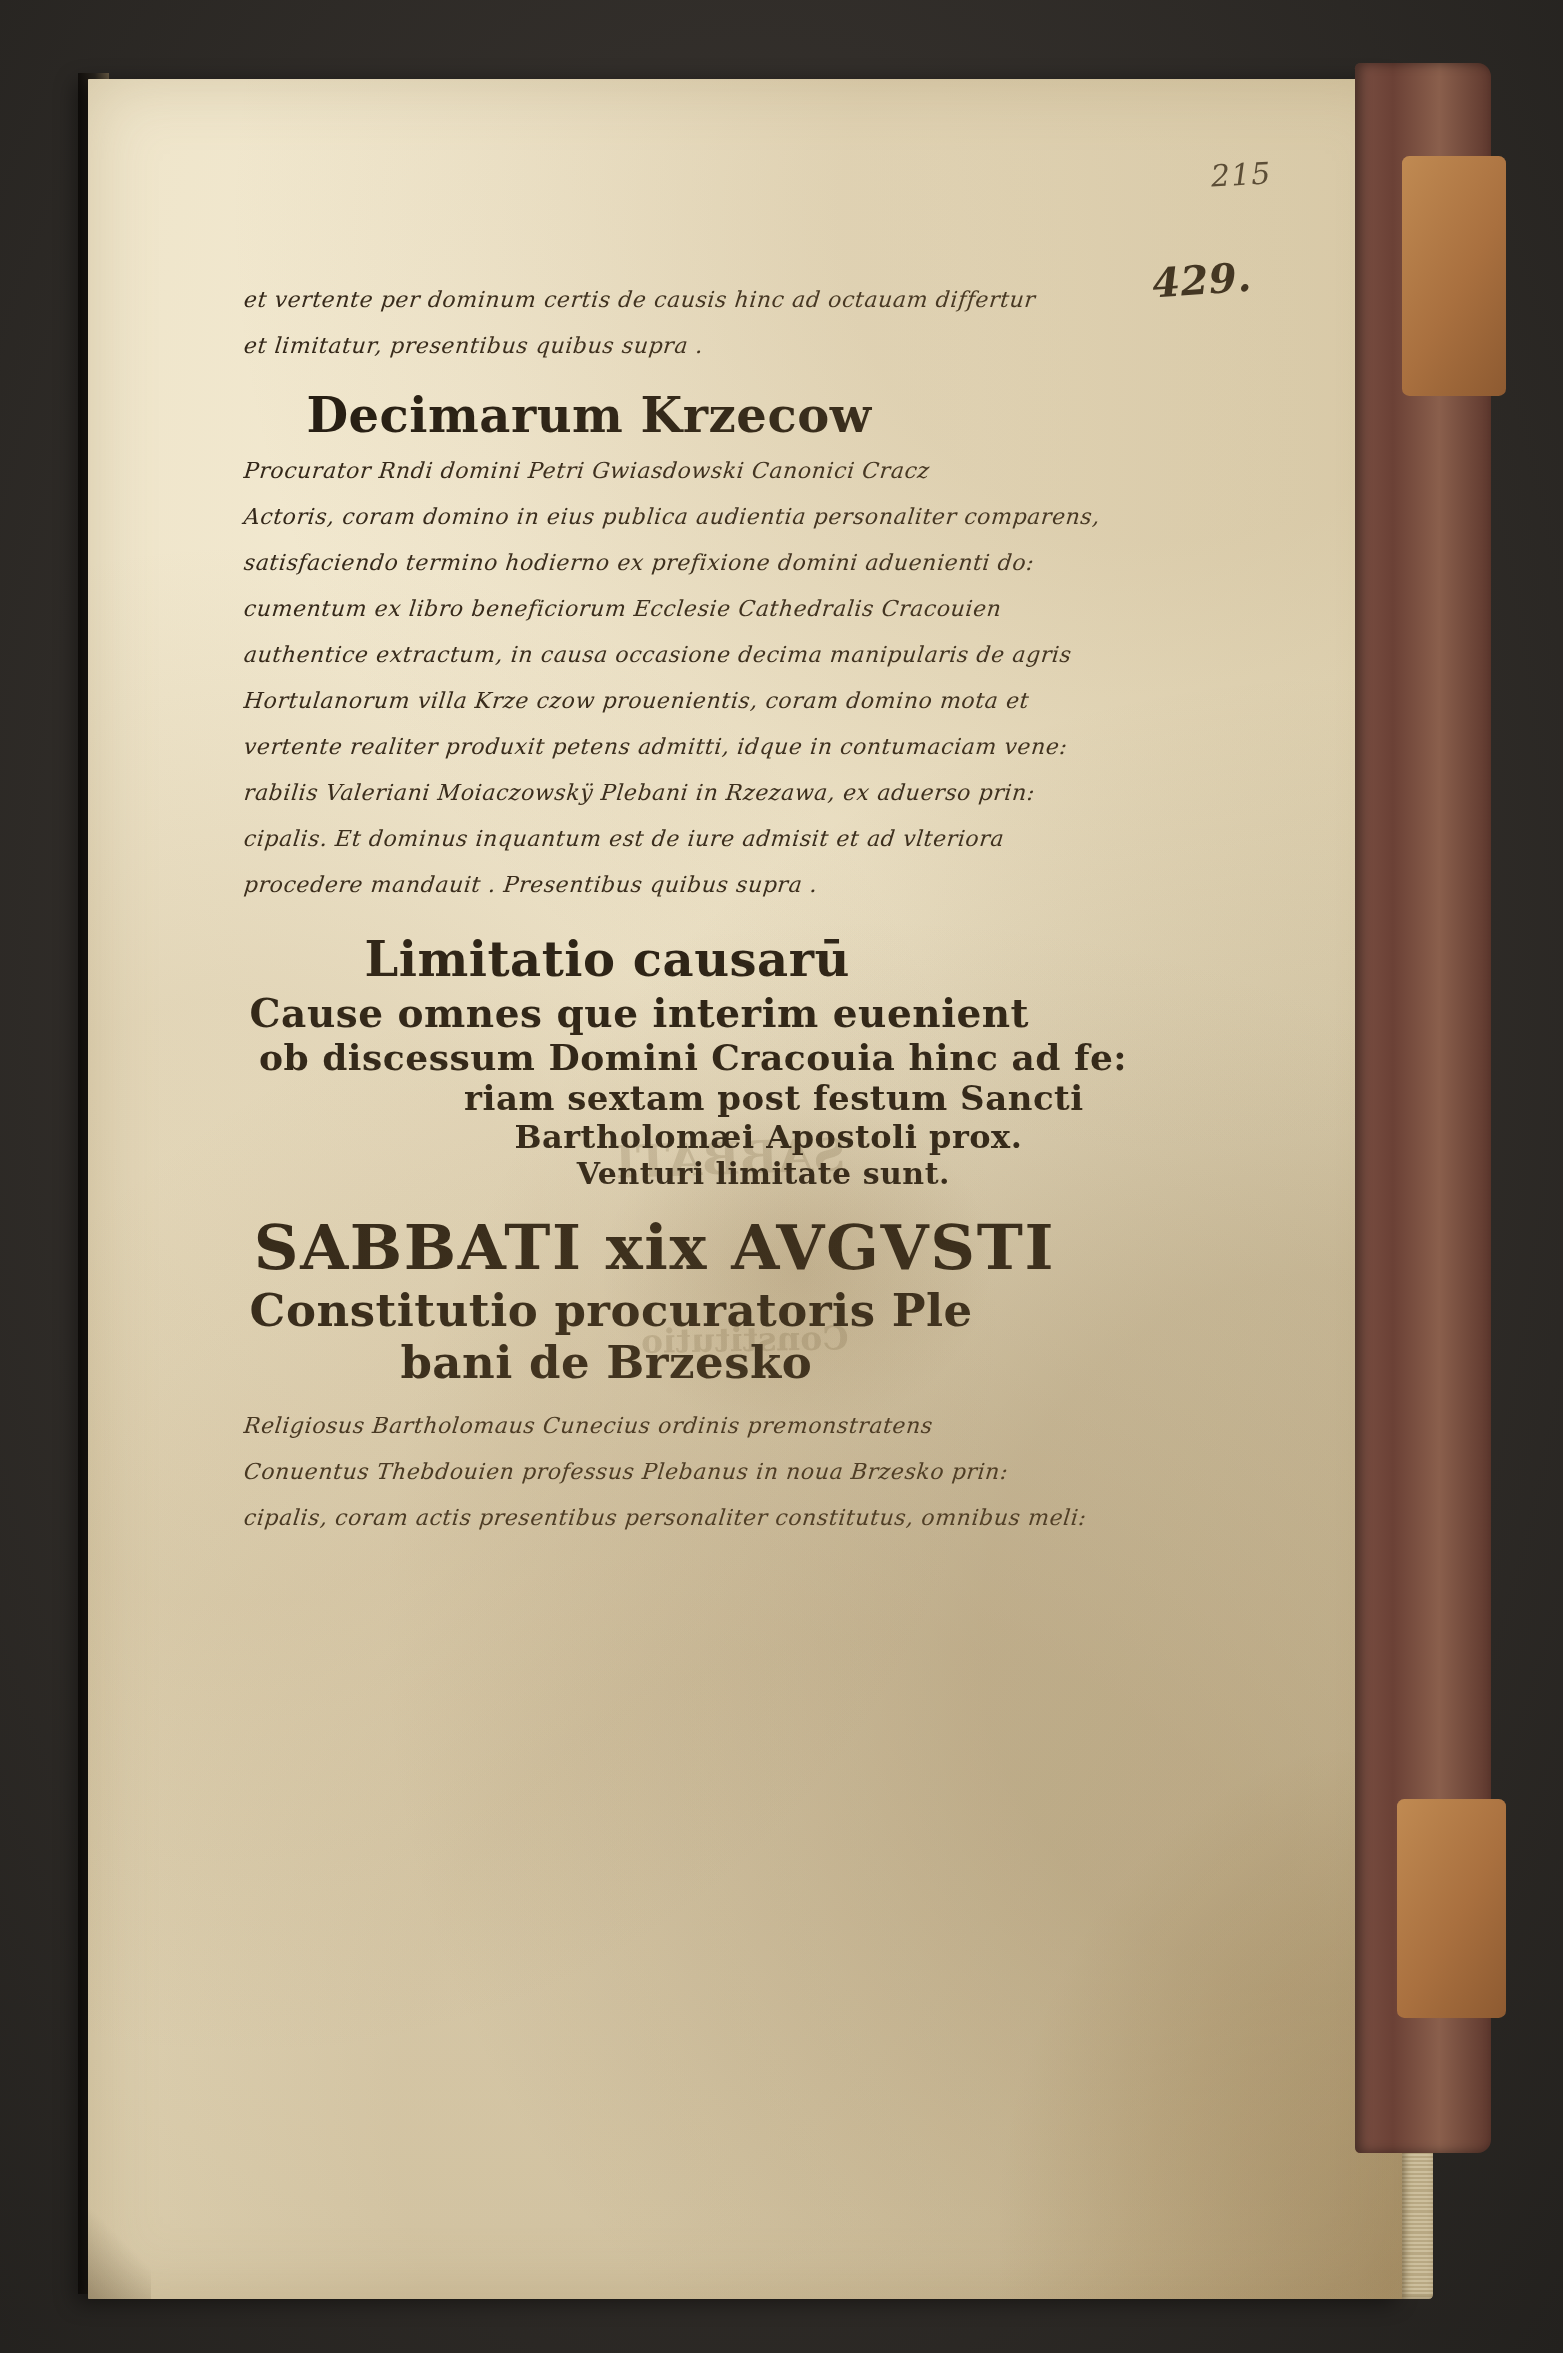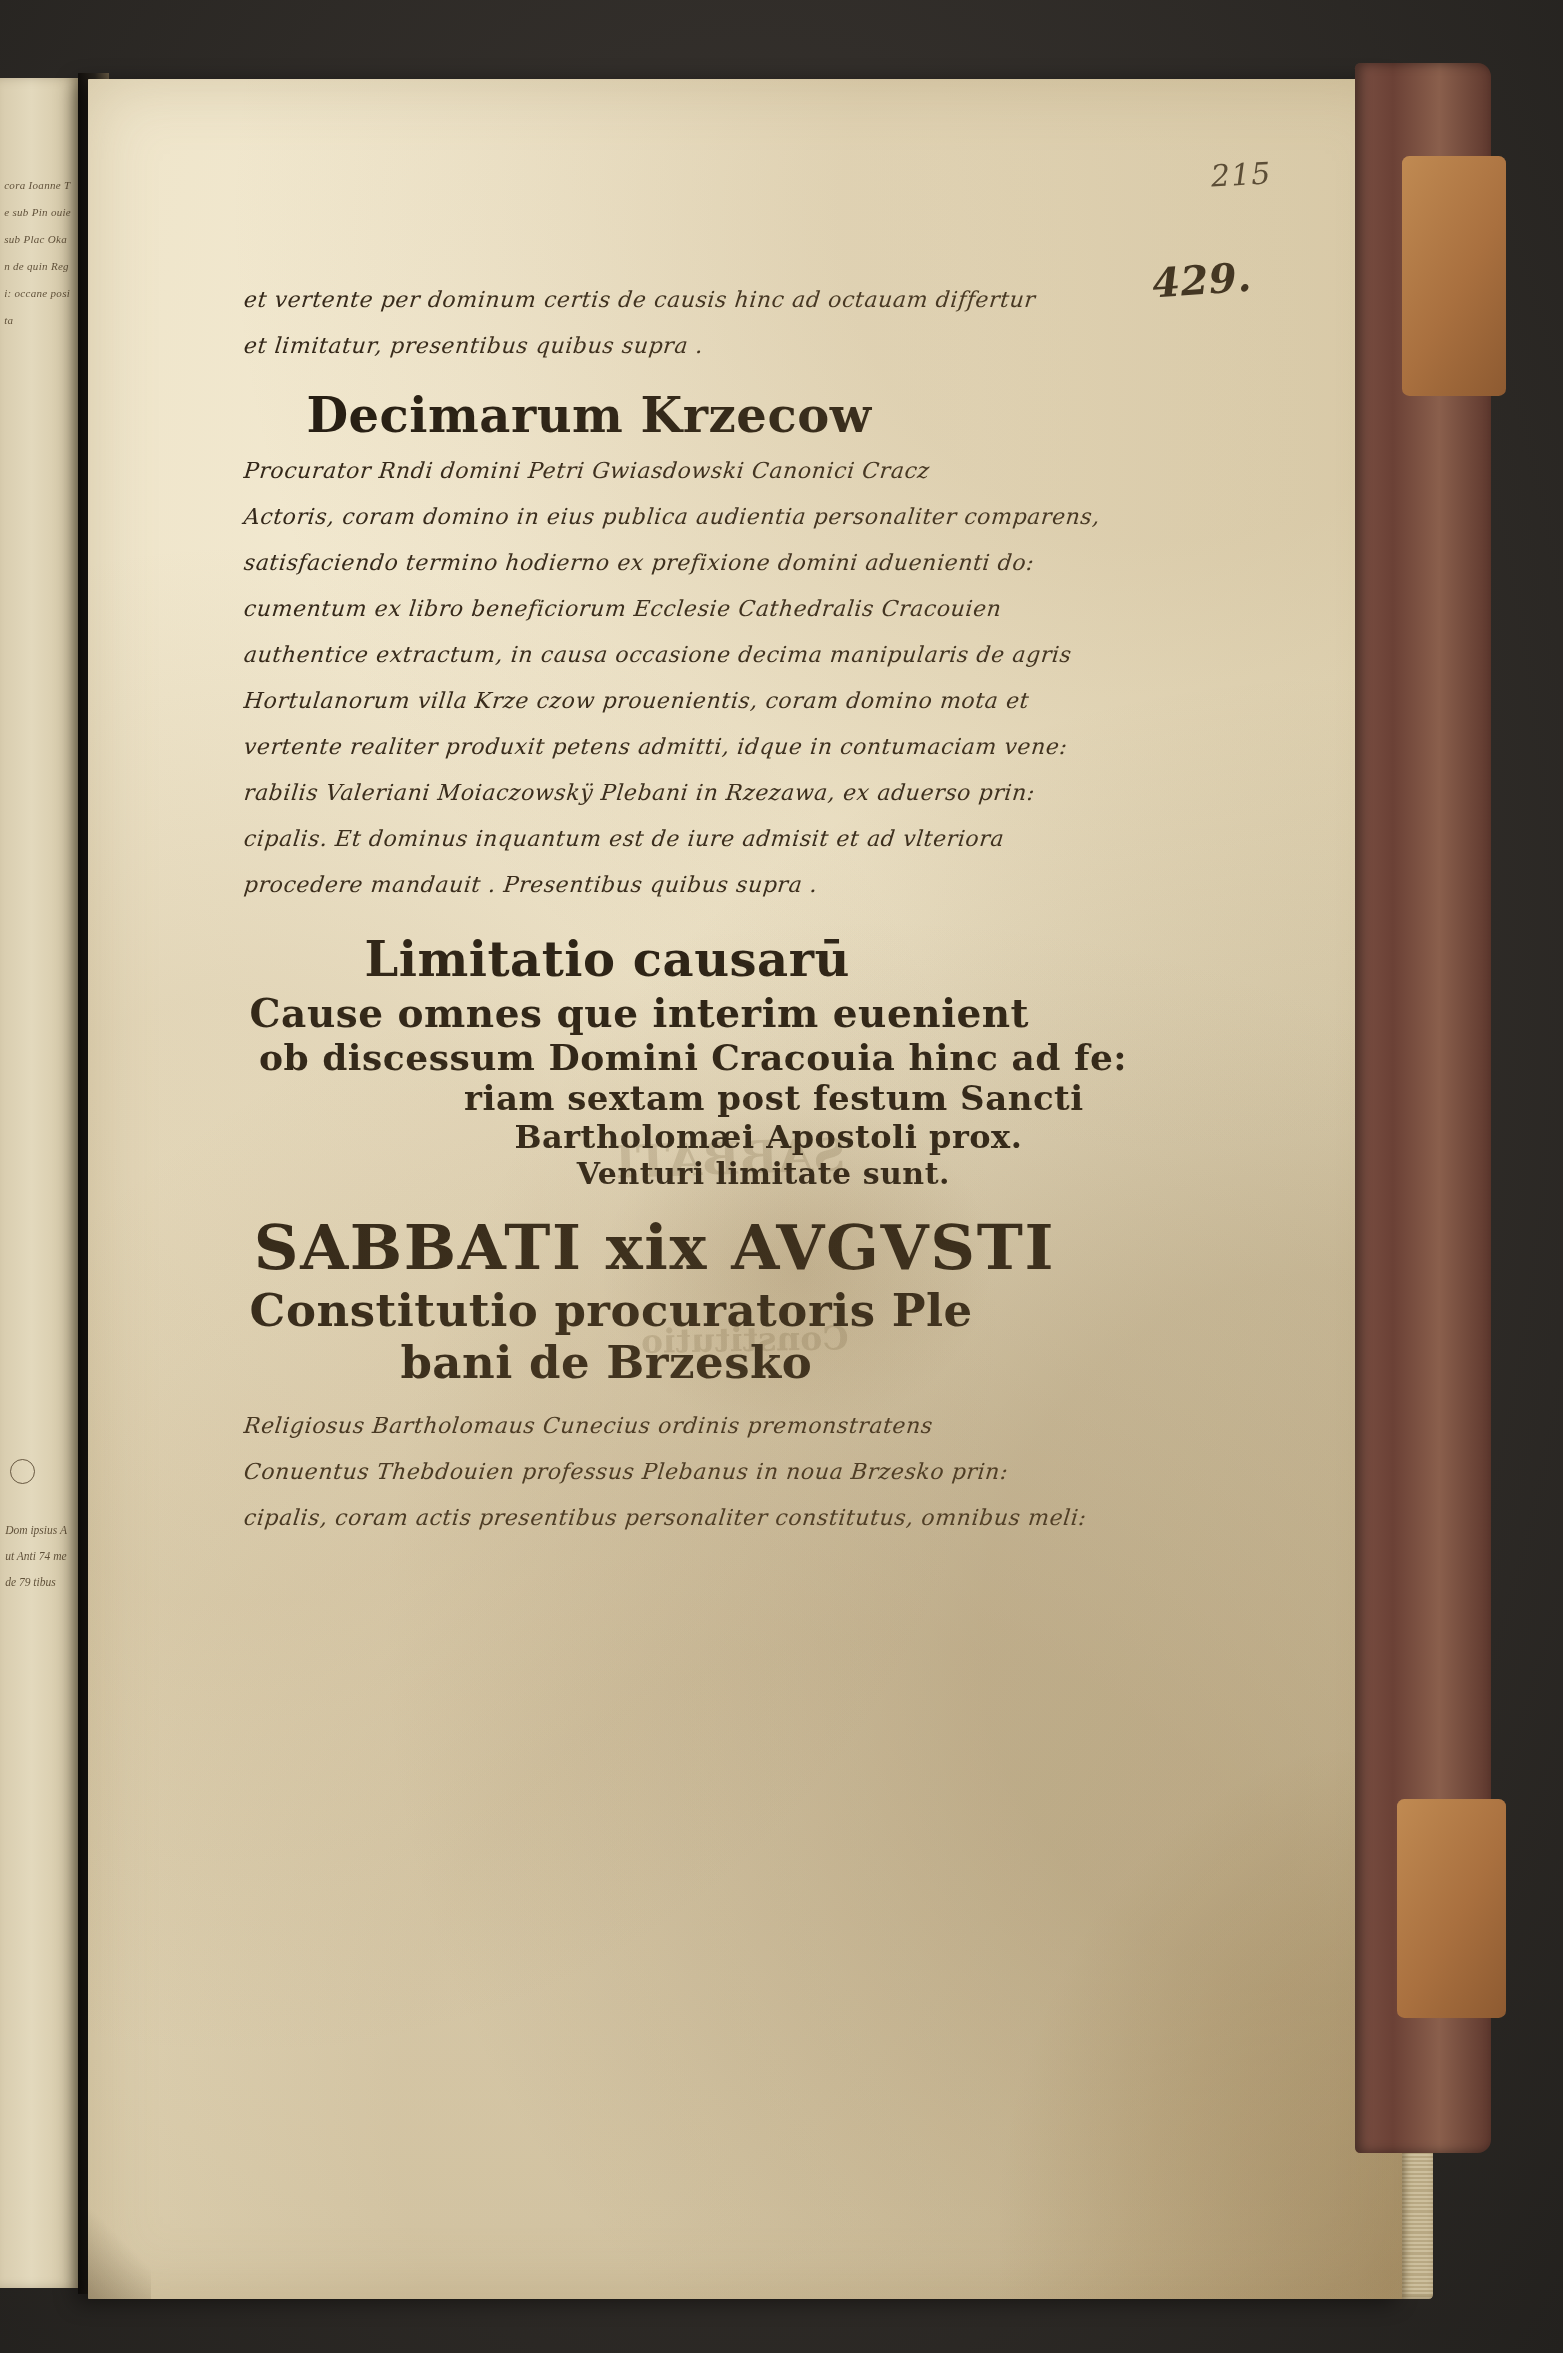--- a/index.html
+++ b/index.html
@@ -300,25 +300,20 @@
     width: 63px; height: 94px;
     background: linear-gradient(45deg, rgba(60,46,26,.35), transparent 60%);
   }
 </style>
 </head>
 <body>
 
 <div id="scan">
   <div class="bg-surface"></div>
 
-  <div class="left-page">
-    <div class="marginalia ink">cora Ioanne Te sub Pin ouie sub Plac Okan de quin Regi: occane posita</div>
-    <div class="mark-circle"></div>
-    <div class="marginalia-2 ink">Dom ipsius Aut Anti 74 mede 79 tibus</div>
-  </div>
 
   <div class="gutter"></div>
 
   <div class="page-wrap">
     <div class="page">
 
       <div class="stain-a"></div>
       <div class="stain-b"></div>
 
       <div class="folio-num folio-215">215</div>

